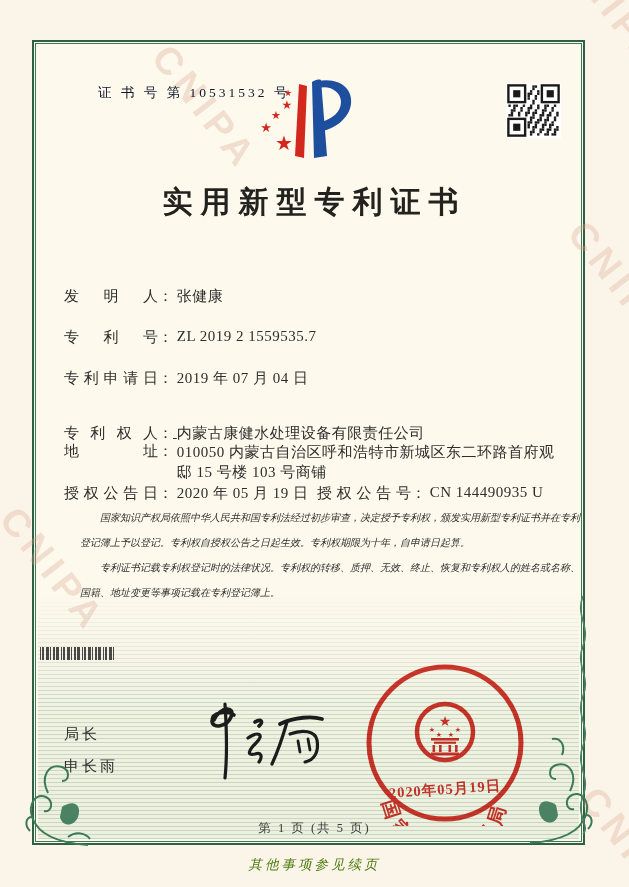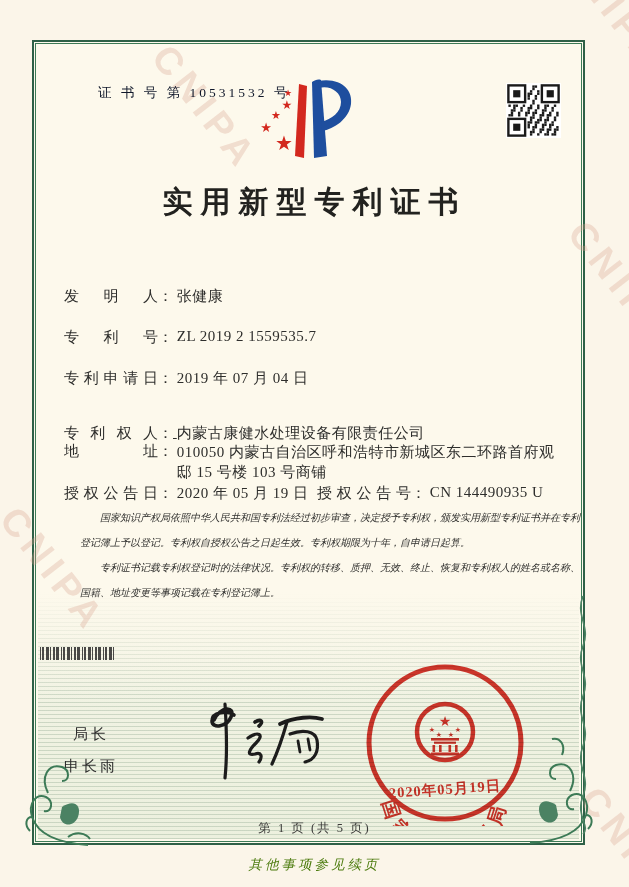--- a/index.html
+++ b/index.html
@@ -49,21 +49,21 @@
   .paras{
     position:absolute; left:80px; top:505px; width:500px;
     font-size:10px; line-height:25px; text-align:justify; color:#30302e;
     font-style:italic;
   }
   .paras p{ margin:0; text-indent:2em; }
   .barcode{ position:absolute; left:40px; top:646px; opacity:.85; }
   .officer{
     position:absolute; left:64px; top:725px;
     font-family:"Liberation Sans","DejaVu Sans",sans-serif;
-    font-size:15px; letter-spacing:3px; color:#2b2b2b; font-weight:500;text-align:center;
+    font-size:15px; letter-spacing:3px; color:#2b2b2b; font-weight:500;
   }
   .officer div{ margin-bottom:13px; }
   .signature{ position:absolute; left:200px; top:698px; }
   .seal{ position:absolute; left:362px; top:660px; mix-blend-mode:multiply; }
   .flourish{ position:absolute; pointer-events:none; }
   .fl-left{ left:16px; top:746px; }
   .fl-right{ left:520px; top:734px; transform:scaleX(-1); }
   .vine{ position:absolute; left:572px; top:592px; }
   .page-indicator{
     position:absolute; left:0; top:820px; width:100%; text-align:center;

